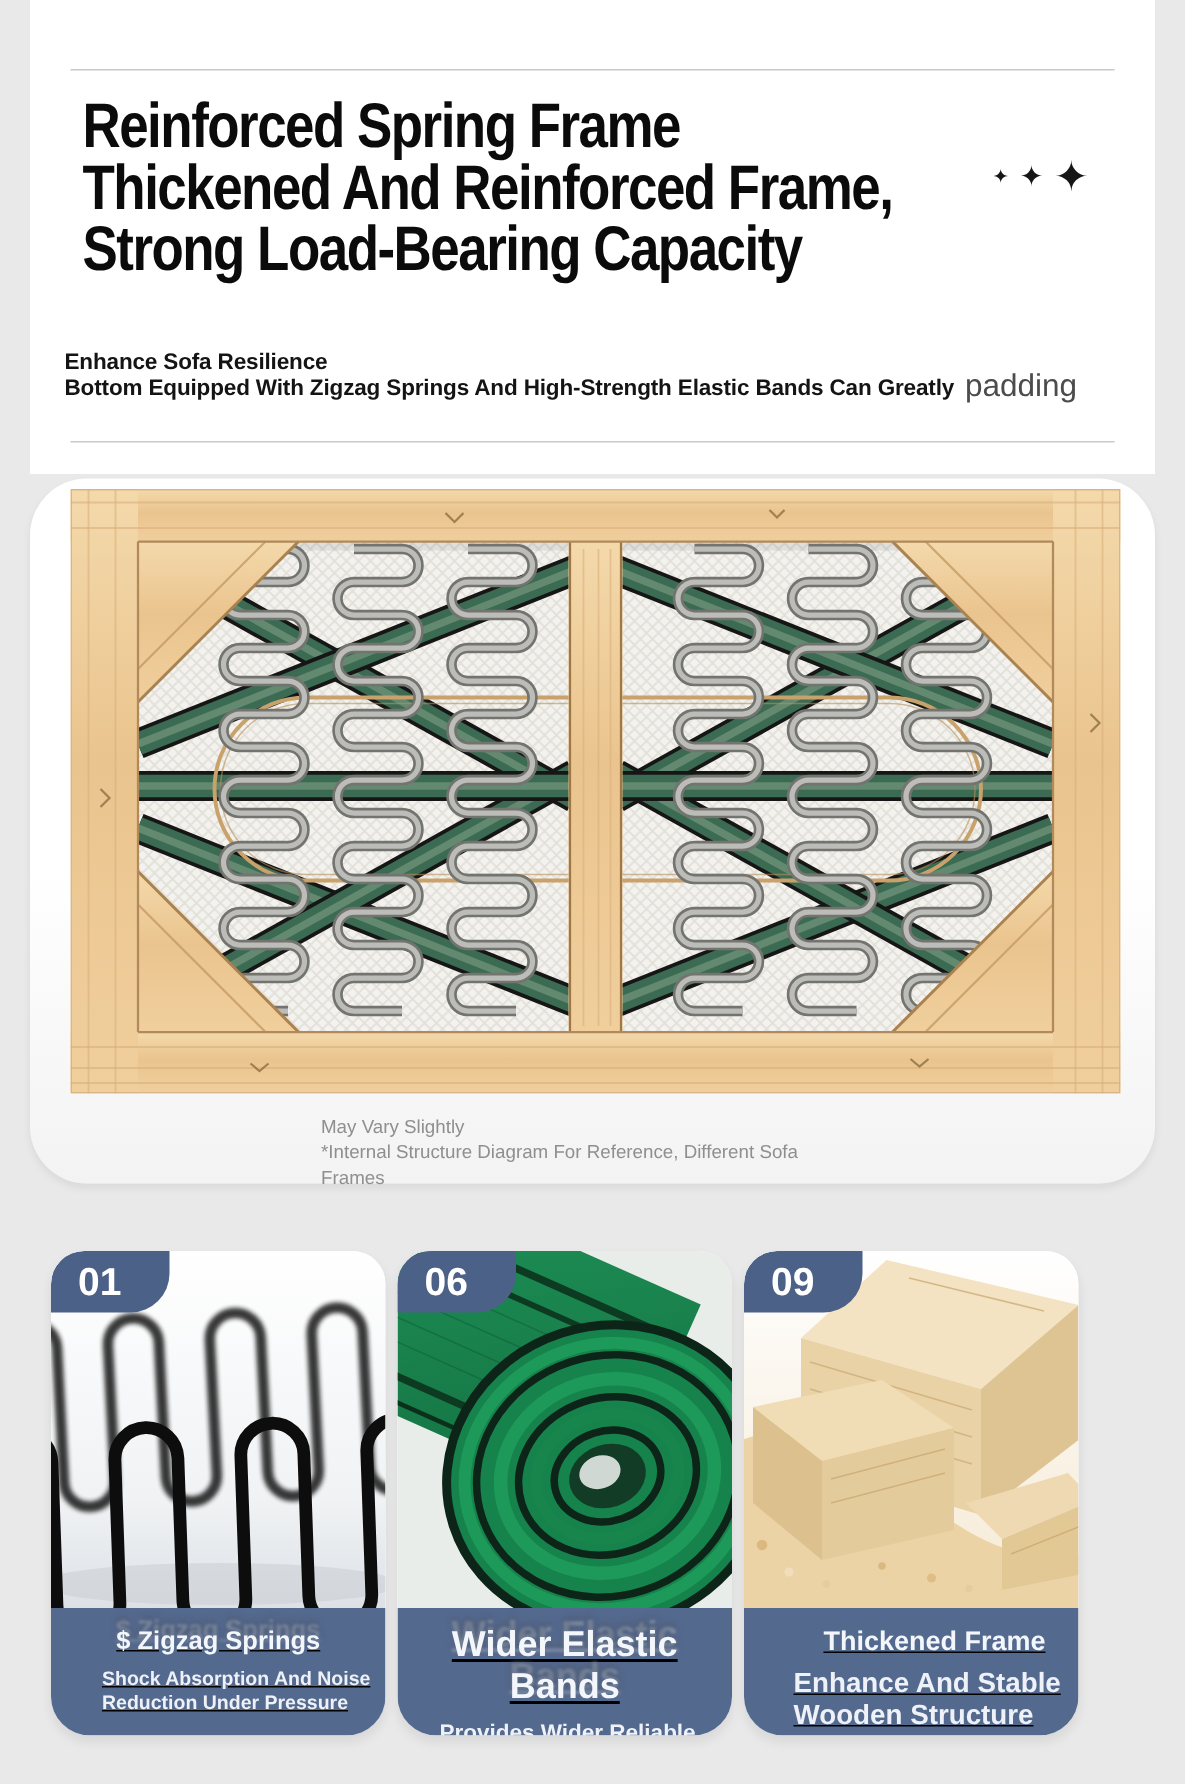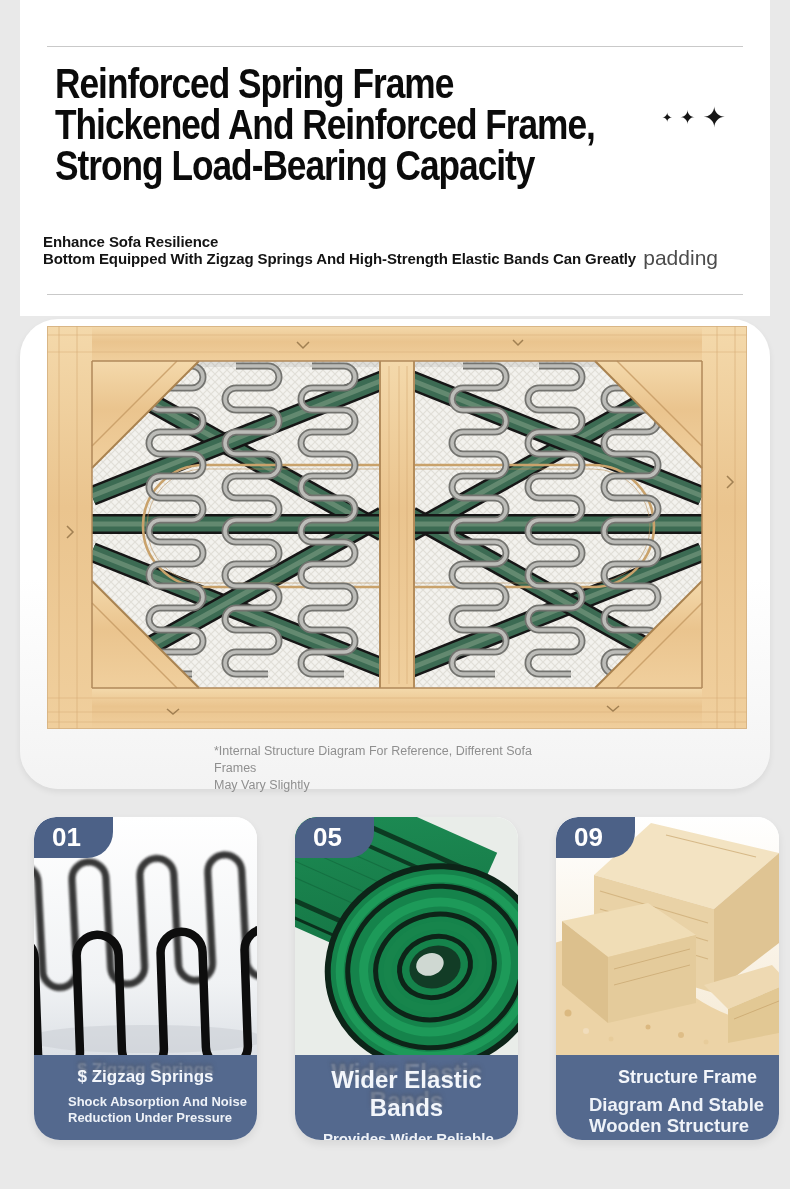--- a/index.html
+++ b/index.html
@@ -33,21 +33,21 @@
   .diagram-card{
     position:relative;margin:3px 20px 0;height:470px;
     background:linear-gradient(#ffffff 55%,#f3f3f3);
     border-radius:38px;box-shadow:0 3px 6px rgba(0,0,0,.07);
   }
   .diagram-card svg.main{position:absolute;top:7px;left:27px;display:block;}
   .caption{position:absolute;top:424px;left:0;right:0;display:flex;justify-content:center;}
   .caption-inner{width:362px;font-size:12.5px;line-height:17px;color:#8f8f8f;}
   .caption-inner span{display:block;}
   
-  .features{display:flex;gap:38px;margin:28px 0 0 34px;}
+  .features{display:flex;gap:8px;margin:45px 0 0 34px;text-decoration:underline;}
   .feature-card{
     position:relative;width:223px;height:323px;flex:0 0 auto;
     border-radius:22px 22px 26px 26px;overflow:hidden;background:#fff;
     box-shadow:0 4px 8px rgba(0,0,0,.08);
   }
   .feature-image{height:238px;}
   .feature-image svg{display:block;}
   .badge{
     position:absolute;top:0;left:0;width:79px;height:41px;box-sizing:border-box;
     border-radius:22px 0 26px 0;background:var(--accent-dark,#4c6187);
@@ -218,22 +218,22 @@
       <polyline class="knot" points="250,16 256,22 262,16"></polyline>
       <polyline class="knot" points="466,14 471,19 476,14"></polyline>
       <polyline class="knot" points="120,383 126,388 132,383"></polyline>
       <polyline class="knot" points="560,380 566,385 572,380"></polyline>
       <polyline class="knot" points="20,200 26,206 20,212"></polyline>
       <polyline class="knot" points="680,150 686,156 680,162"></polyline>
     </g>
   </svg>
   <div class="caption">
     <div class="caption-inner">
+      <span>May Vary Slightly</span>
       <span>*Internal Structure Diagram For Reference, Different Sofa Frames</span>
-      <span>May Vary Slightly</span>
     </div>
   </div>
 </section>
 
 <section class="features">
 
   <article class="feature-card f1 ghost">
     <div class="feature-image">
       <svg width="223" height="238" viewBox="0 0 223 238">
         <defs>
@@ -296,21 +296,21 @@
           <ellipse cx="140" cy="150" rx="96" ry="88" fill="none" stroke="#1d9a59" stroke-width="8"></ellipse>
           <ellipse cx="140" cy="150" rx="72" ry="64" fill="none" stroke="#1d9a59" stroke-width="9"></ellipse>
           <ellipse cx="140" cy="150" rx="60" ry="52" fill="none" stroke="#0d2418" stroke-width="5"></ellipse>
           <ellipse cx="140" cy="150" rx="48" ry="41" fill="none" stroke="#17854c" stroke-width="8"></ellipse>
           <ellipse cx="140" cy="150" rx="36" ry="30" fill="none" stroke="#0d2418" stroke-width="5"></ellipse>
           <ellipse cx="140" cy="150" rx="26" ry="21" fill="#123c26"></ellipse>
           <ellipse cx="136" cy="146" rx="14" ry="11" fill="#cfd8d2"></ellipse>
         </g>
       </svg>
     </div>
-    <span class="badge">05</span>
+    <span class="badge">06</span>
     <footer class="feature-footer">
       <h3 class="ft">Wider Elastic Bands</h3>
       <div class="fd">
         <span>Provides Wider Reliable</span>
         <span>Support</span>
       </div>
     </footer>
   </article>
 
   <article class="feature-card f3">
@@ -357,21 +357,21 @@
             <line x1="58" y1="168" x2="134" y2="148"></line>
         </g>
 
         <polygon points="148,168 216,148 233,166 172,192" fill="#eed9b2"></polygon>
         <polygon points="172,192 233,166 233,214 172,226" fill="#e2c894"></polygon>
         <line x1="178" y1="202" x2="228" y2="182" stroke="#caa76f" stroke-width="1" opacity=".8"></line>
       </svg>
     </div>
     <span class="badge">09</span>
     <footer class="feature-footer">
-      <h3 class="ft">Structure Frame</h3>
+      <h3 class="ft">Thickened Frame</h3>
       <div class="fd">
-        <span>Diagram And Stable</span>
+        <span>Enhance And Stable</span>
         <span>Wooden Structure</span>
       </div>
     </footer>
   </article>
 
 </section>
 
 </body></html>

